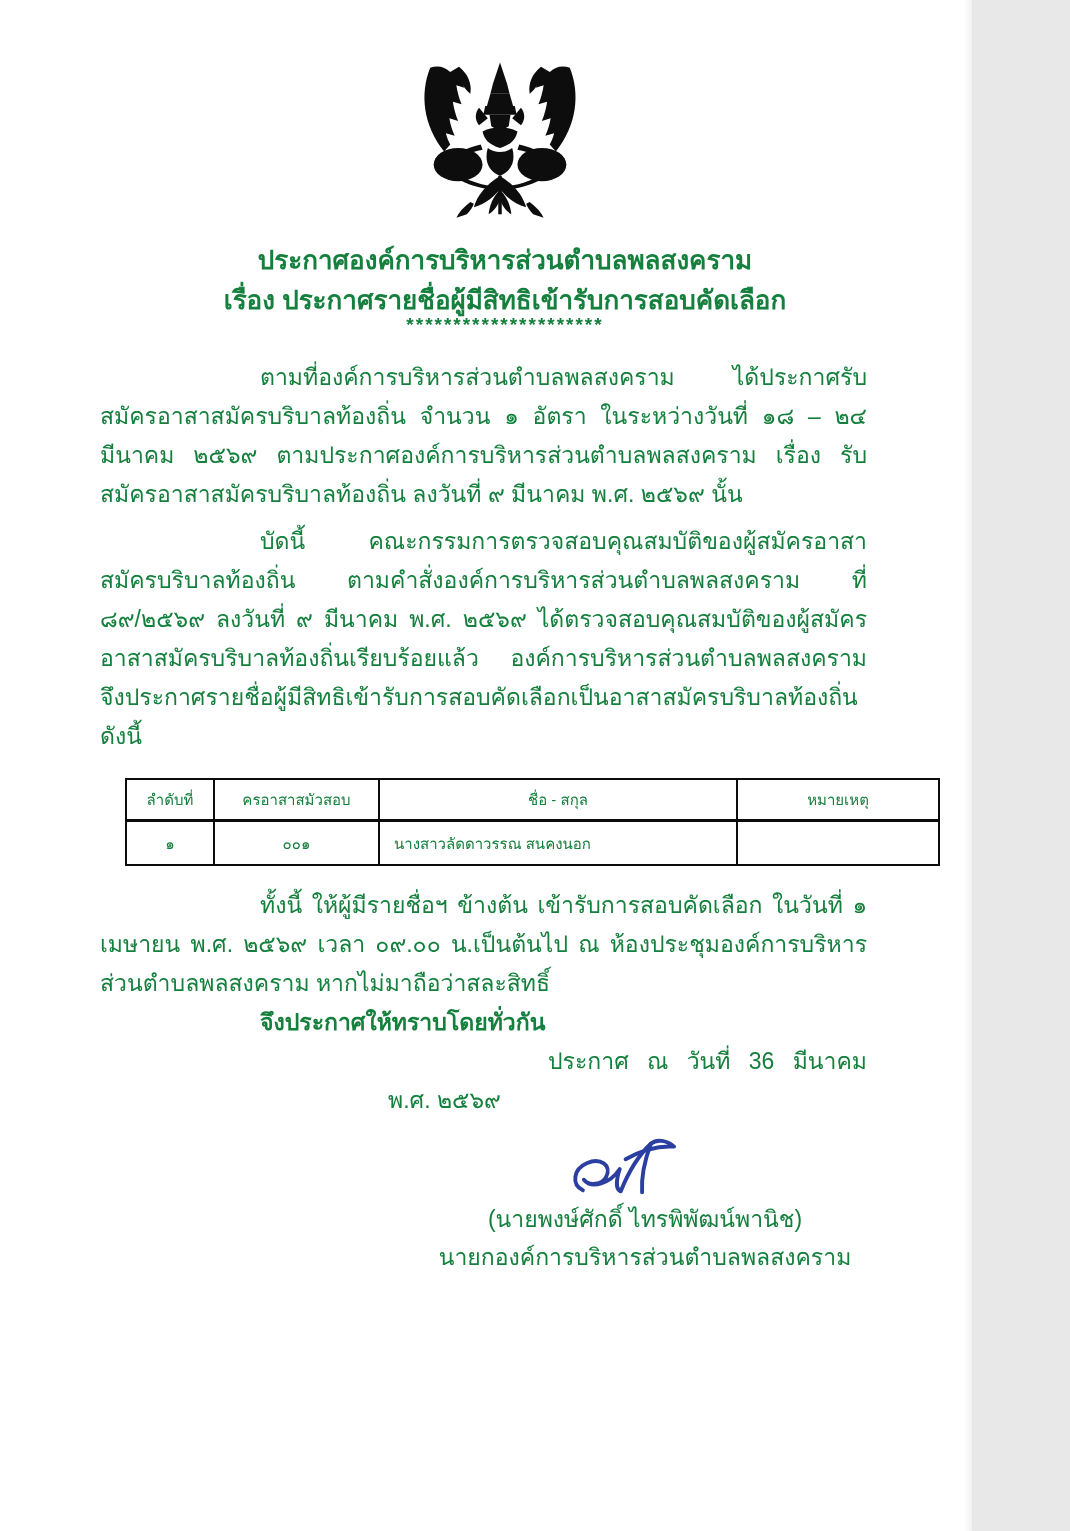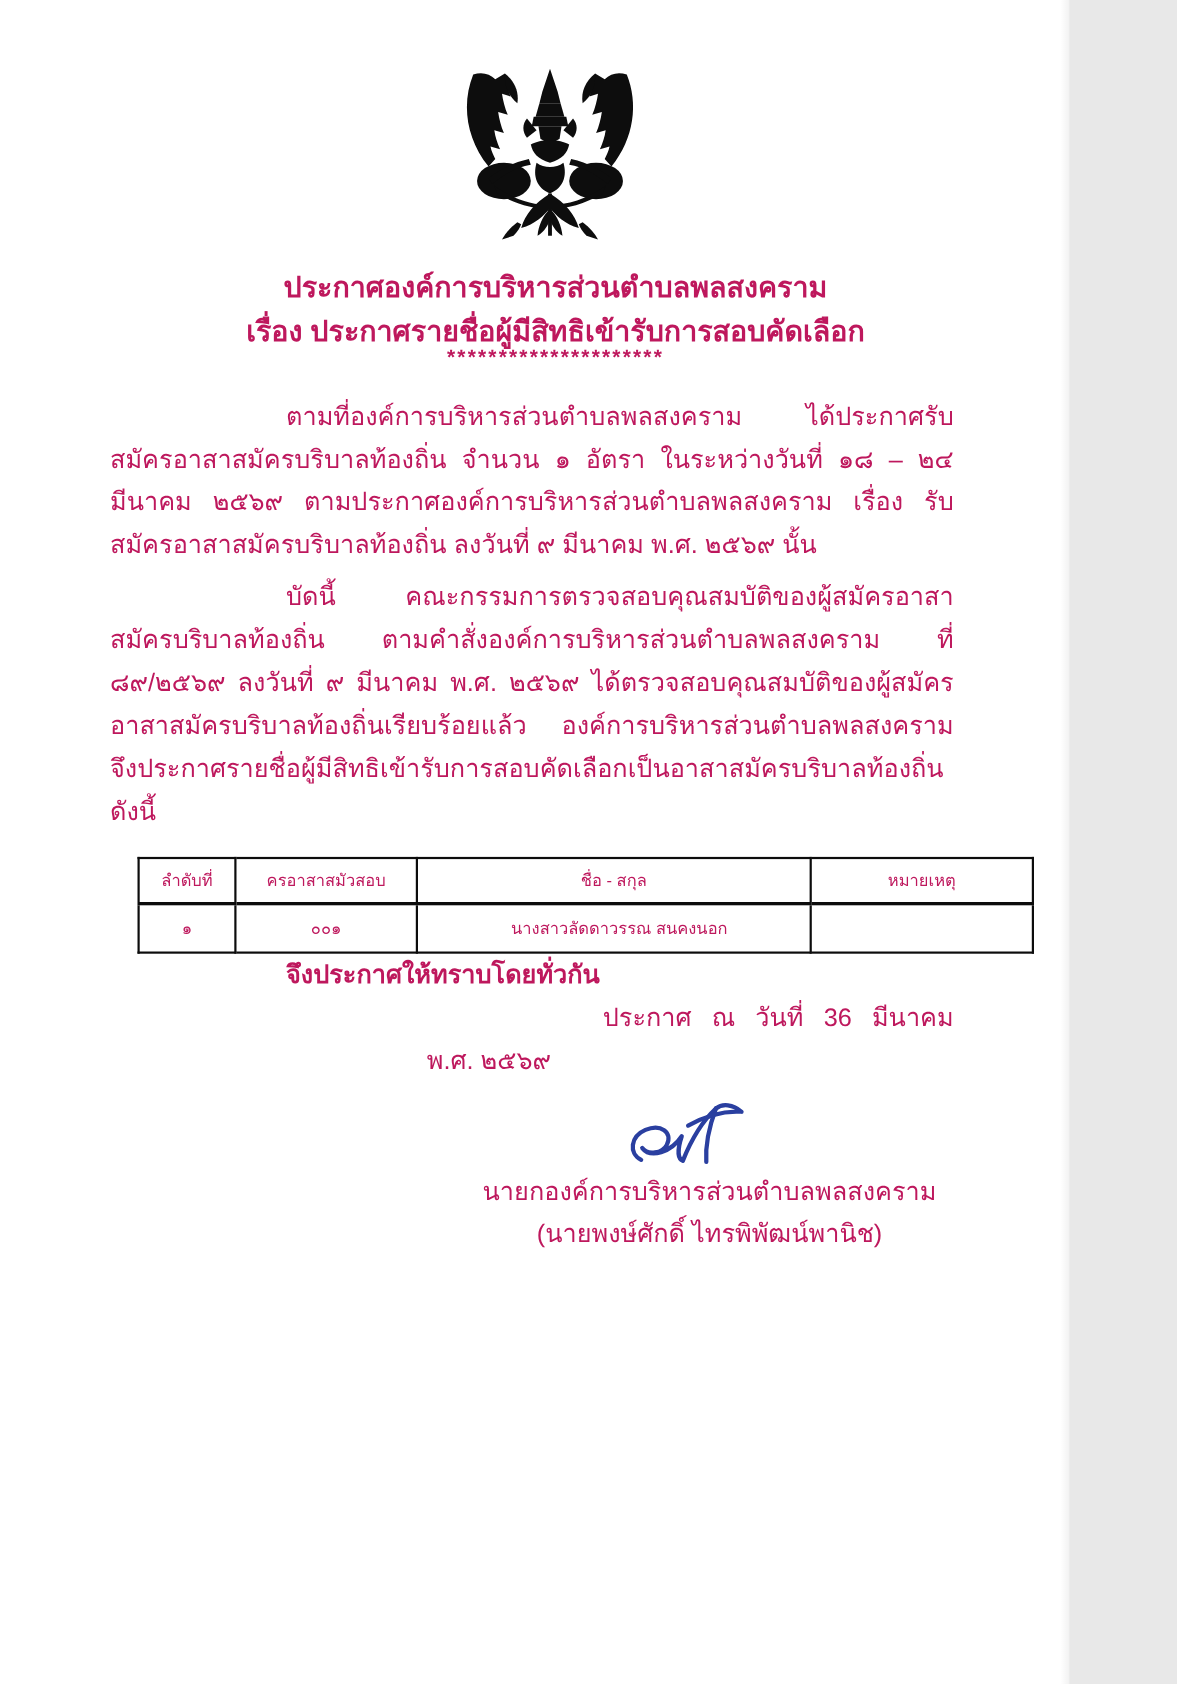--- a/index.html
+++ b/index.html
@@ -5,21 +5,21 @@
   html,body{margin:0;padding:0;}
   body{
     width:1070px;height:1531px;
     background:#e8e8e8;
     font-family:"Liberation Sans", sans-serif;
   }
   .page{
     position:relative;
     width:972px;height:1531px;
     background:#ffffff;
-    color:#be185d;
+    color:#15803d;
     overflow:hidden;
     box-sizing:border-box;
   }
   .emblem-row{ padding-top:56px; text-align:center; }
   .emblem-row .emblem-holder{ display:inline-block; margin-left:28px; }
   .titles{ margin-top:10px; padding-left:38px; text-align:center;
            font-weight:bold; font-size:26px; line-height:40px; }
   .stars{ margin-top:-6px; padding-left:38px; text-align:center;
           font-weight:bold; font-size:19px; letter-spacing:2px; }
   .content{
@@ -44,21 +44,21 @@
     font-weight:normal;
     padding:0 4px;
     overflow:hidden;
   }
   .roster-table thead th{ height:38px; border-bottom-width:3px; }
   .roster-table tbody td{ height:42px; }
   .roster-table .col-no{ width:88px; }
   .roster-table .col-id{ width:165px; }
   .roster-table .col-name{ width:358px; }
   .roster-table .col-remark{ width:202px; }
-  .roster-table td.cell-name{ text-align:center; padding-left:14px; }
+  .roster-table td.cell-name{ text-align:left; padding-left:14px; }
   .closing-line{ margin-top:26px;font-weight:bold; }
   .date-line{ margin-top:24px; text-indent:0; padding-left:288px; }
   .sig-block{
     width:430px; margin-left:330px; margin-top:16px;
     text-align:center; font-size:23px; line-height:38px;
   }
   .sig-ink{ display:block; margin:0 auto -2px auto; }
   .muted-edge{
     position:absolute; right:0; top:0; width:8px; height:100%;
     background:linear-gradient(to left, rgba(0,0,0,0.05), rgba(0,0,0,0));
@@ -132,30 +132,31 @@
       <tbody>
         <tr>
           <td>๑</td>
           <td>๐๐๑</td>
           <td class="cell-name">นางสาวลัดดาวรรณ  สนคงนอก</td>
           <td></td>
         </tr>
       </tbody>
     </table>
 
+    <p class="para-3">ทั้งนี้ ให้ผู้มีรายชื่อฯ ข้างต้น เข้ารับการสอบคัดเลือก ในวันที่ ๑ เมษายน พ.ศ. ๒๕๖๙ เวลา ๐๙.๐๐ น.เป็นต้นไป ณ ห้องประชุมองค์การบริหารส่วนตำบลพลสงคราม หากไม่มาถือว่าสละสิทธิ์</p>
     <p class="closing-line">จึงประกาศให้ทราบโดยทั่วกัน</p>
     <p class="date-line">ประกาศ ณ วันที่  36  มีนาคม  พ.ศ. ๒๕๖๙</p>
 
     <div class="sig-block">
       <svg class="sig-ink" width="156" height="66" viewBox="0 0 160 68" aria-hidden="true">
         <g fill="none" stroke-width="4" stroke-linecap="round" stroke-linejoin="round" stroke="#2a3fa0">
           <path d="M16,56 C4,50 6,34 20,28 C34,22 46,30 40,42 C36,50 22,52 17,45 C25,55 44,49 54,34 C50,46 50,55 55,57 C61,42 71,22 86,8"></path>
           <path d="M86,8 C80,24 76,42 77,58"></path>
           <path d="M60,24 C78,14 96,10 110,11 C102,4 92,3 86,8"></path>
         </g>
       </svg>
+      <div>(นายพงษ์ศักดิ์ ไทรพิพัฒน์พานิช)</div>
       <div>นายกองค์การบริหารส่วนตำบลพลสงคราม</div>
-      <div>(นายพงษ์ศักดิ์ ไทรพิพัฒน์พานิช)</div>
     </div>
   </div>
 
   <div class="muted-edge"></div>
 </div>
 
 </body></html>

